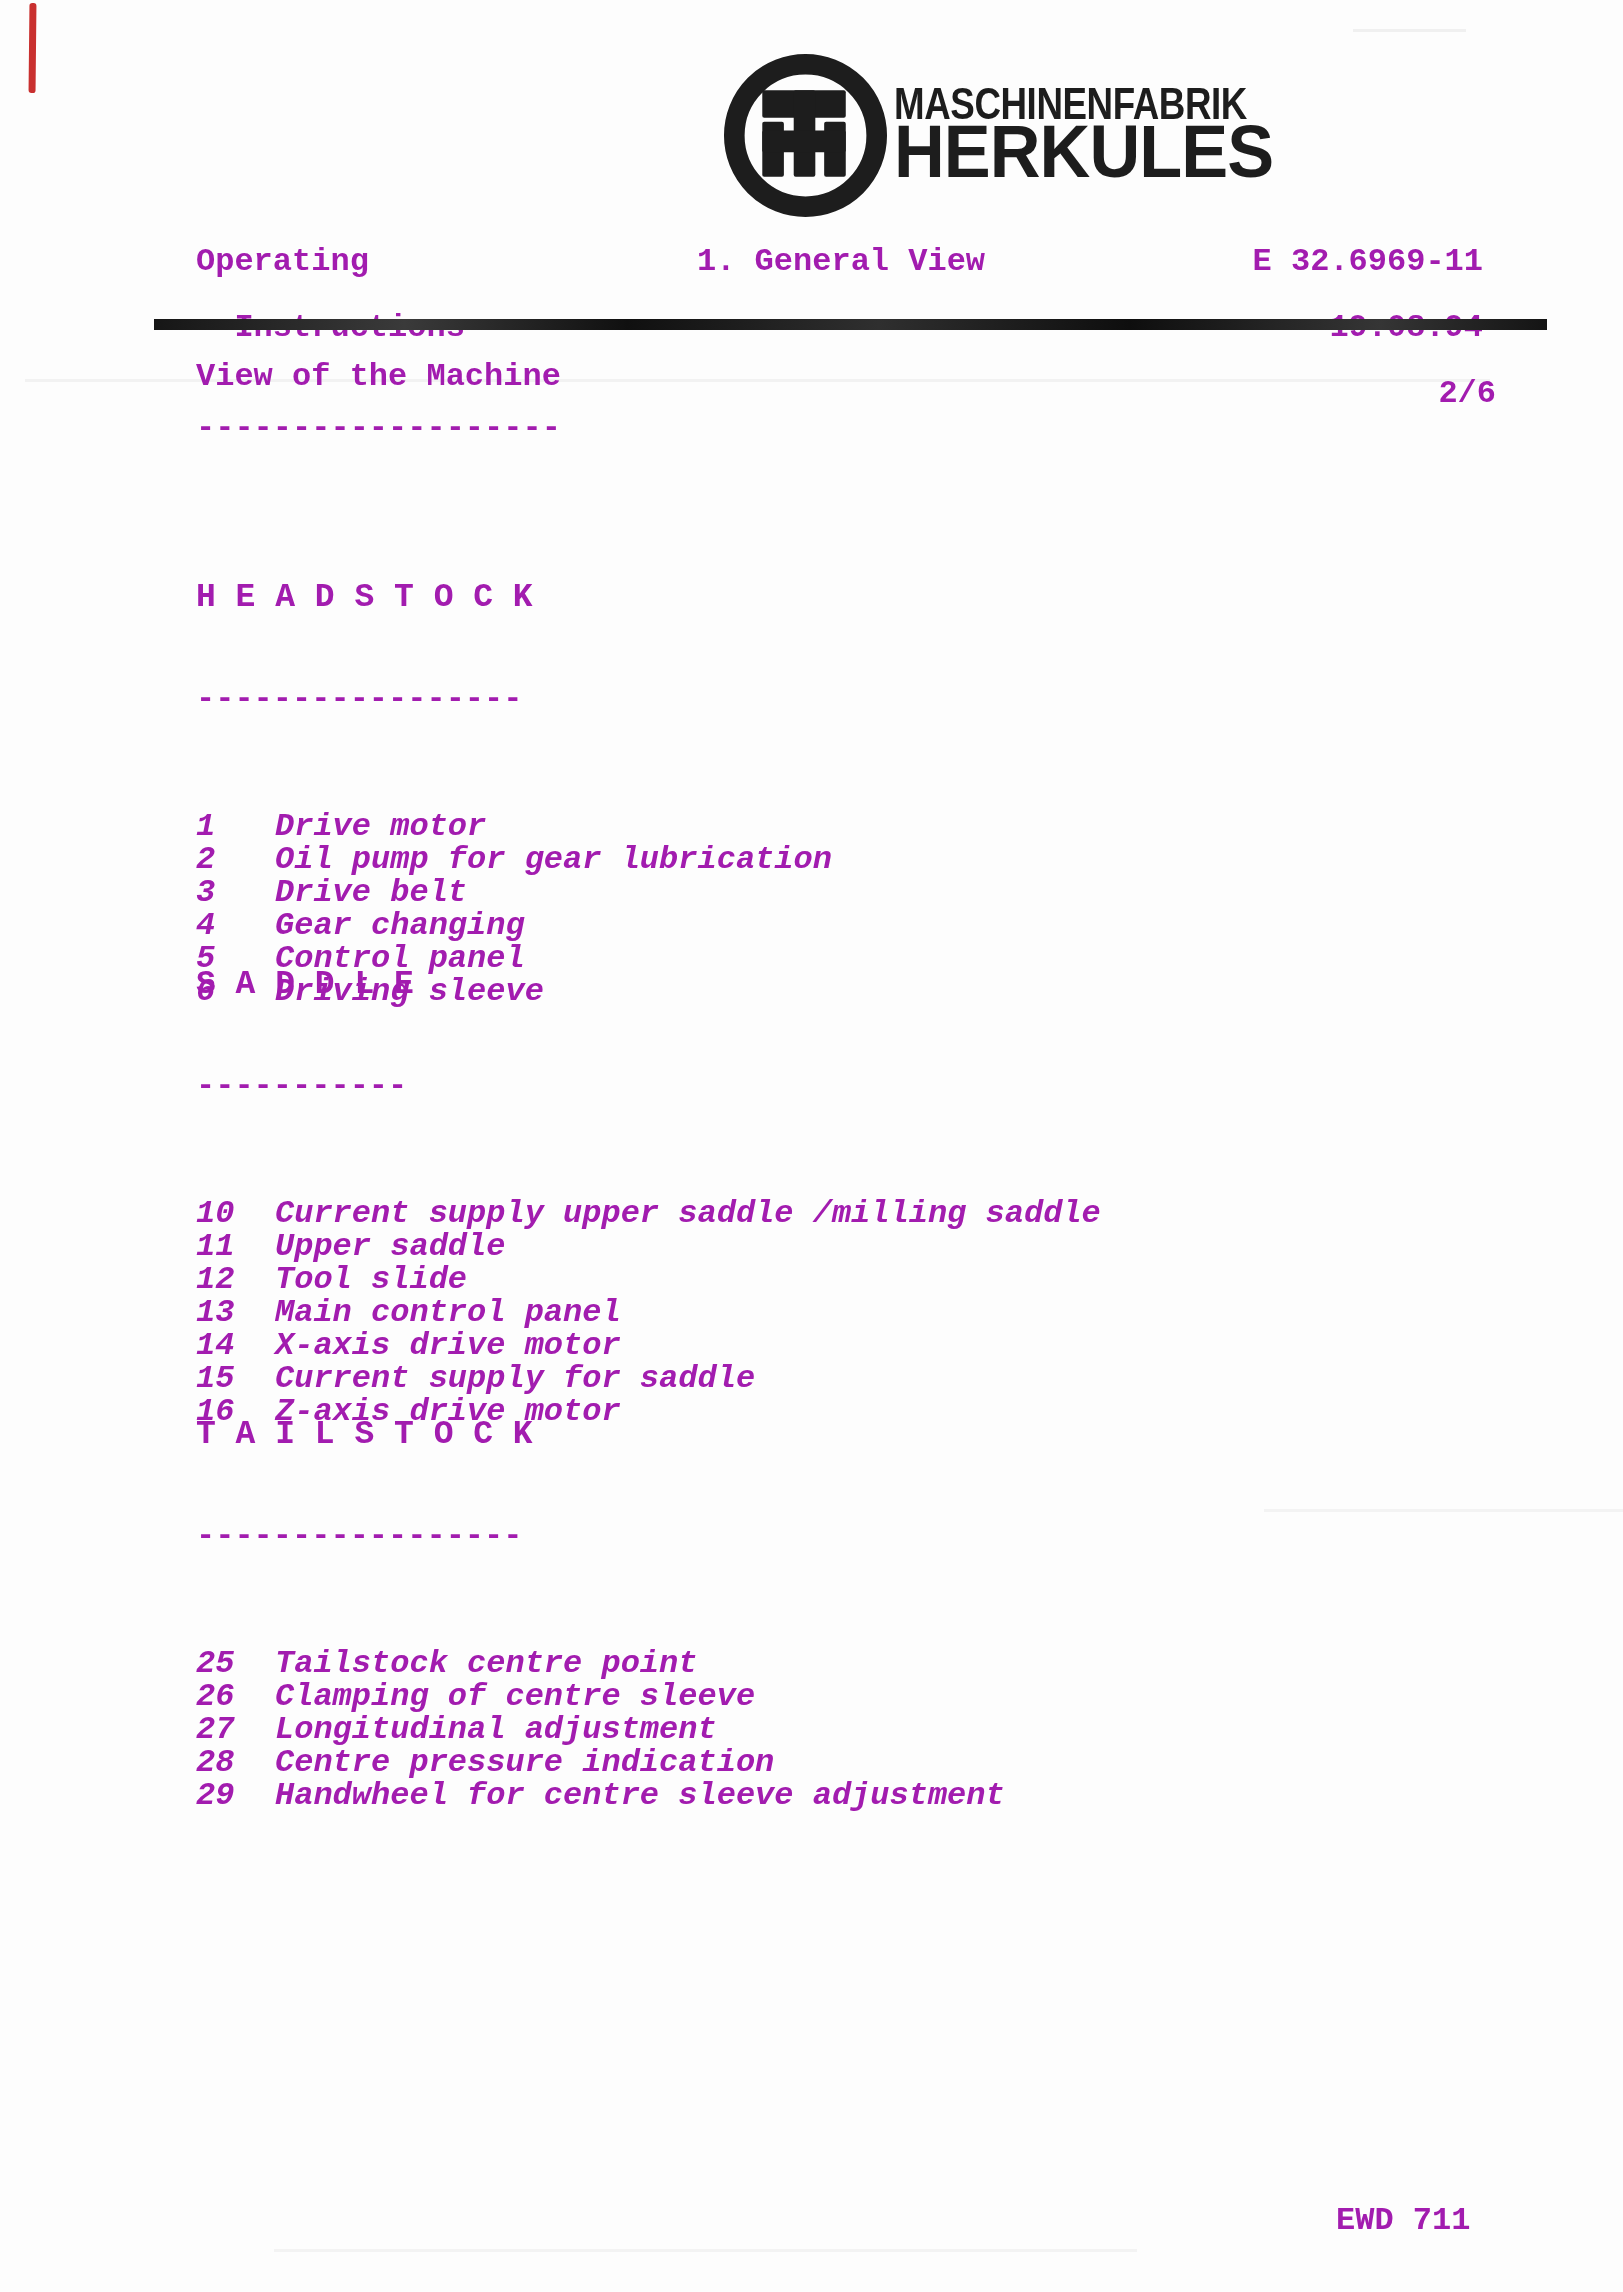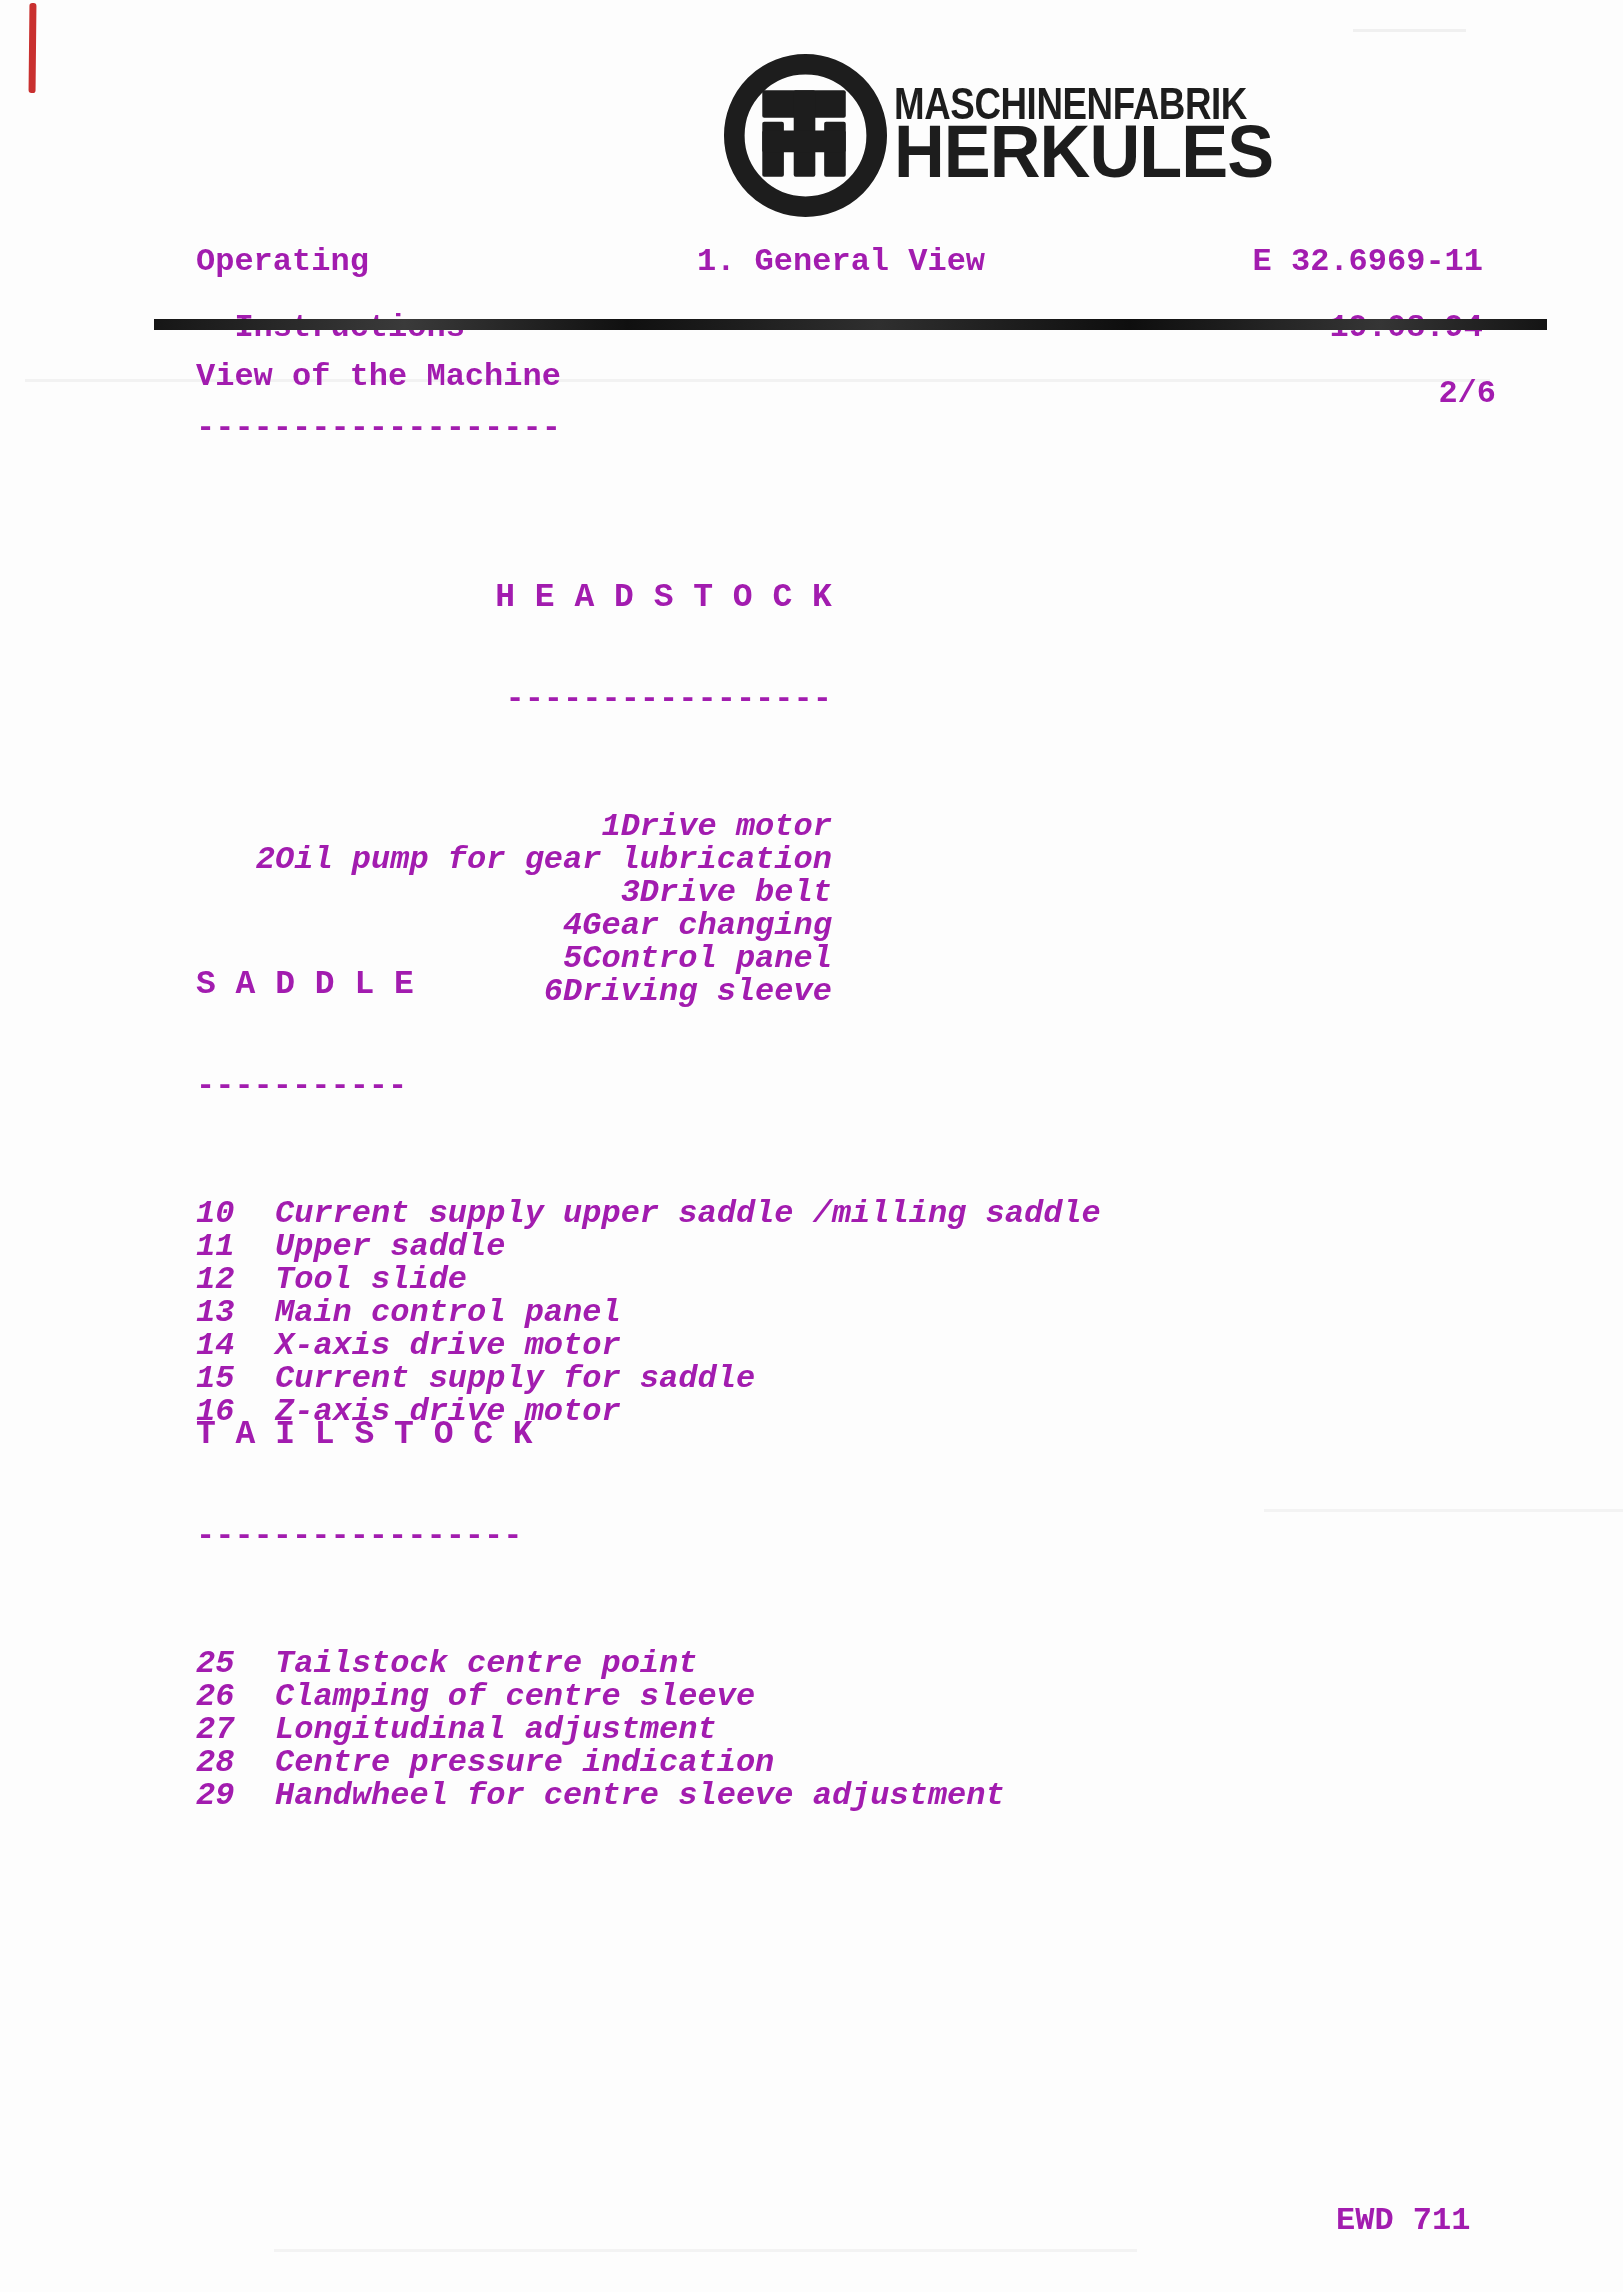--- a/index.html
+++ b/index.html
@@ -35,21 +35,21 @@
   .rule{left:154px;top:319px;width:1393px;height:10.8px;
         background:linear-gradient(90deg,#161616,#3a3a3a 18%,#101010 34%,#2f2f2f 52%,#0e0e0e 70%,#353535 88%,#141414);}
 
   
   .page-title{left:196px;top:360px;}
   .page-title-underline{left:196px;top:411px;}
   .page-num{right:127px;top:377px;}
 
   
   .section{left:196px;}
-  .sec-headstock{top:514px;text-align:right;}
+  .sec-headstock{top:514px;}
   .sec-saddle{top:901px;}
   .sec-tailstock{top:1351px;}
   .sec-heading{font-size:33px;line-height:35px;}
   .sec-underline{line-height:35px;}
   .items{margin-top:28px;font-style:italic;}
   .item-row{line-height:33px;font-size:32px;white-space:pre;}
   .item-num{display:inline-block;width:79px;}
 
   .footer{left:1336px;top:2204px;}
 

